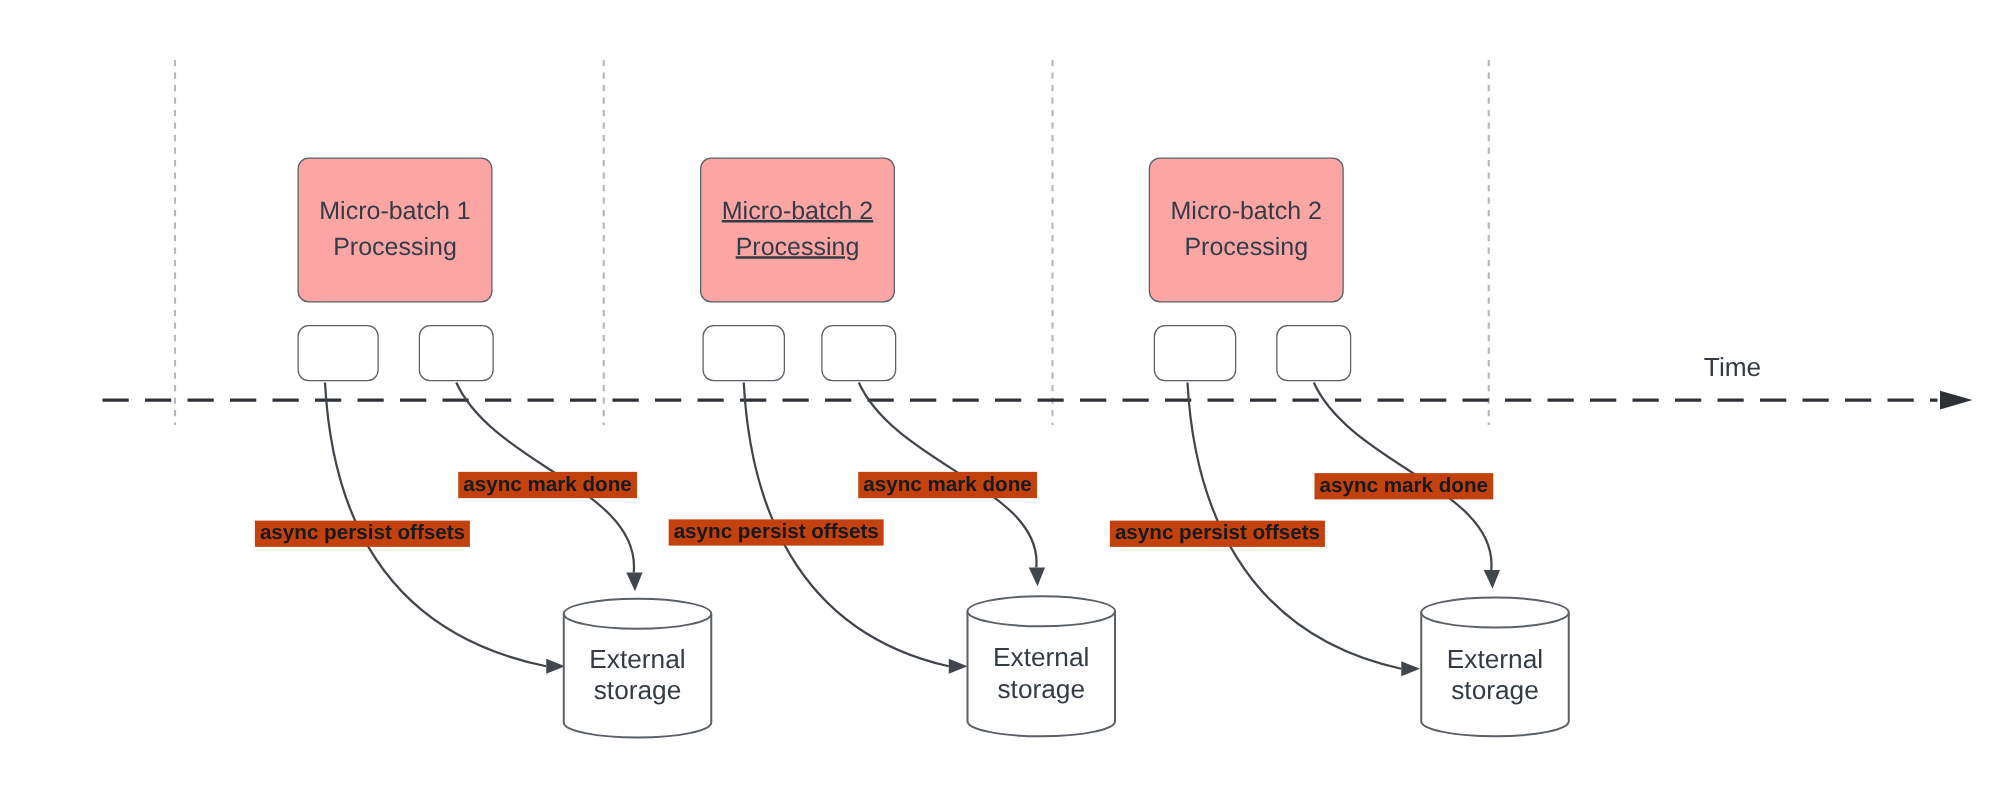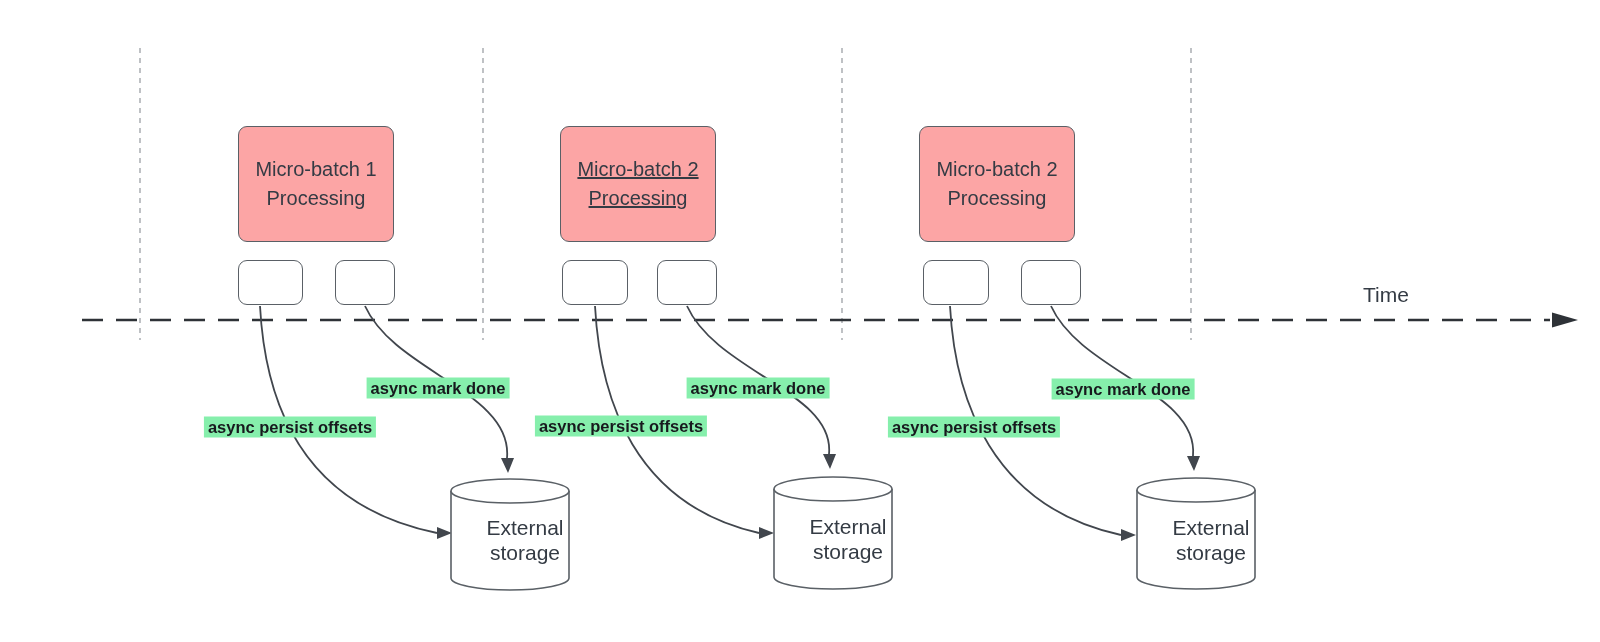--- a/index.html
+++ b/index.html
@@ -41,36 +41,35 @@
     position: absolute;
     height: 45px;
     background: #ffffff;
     border: 1.6px solid #5a6066;
     border-radius: 9px;
     box-sizing: border-box;
   }
   .async-label {
     position: absolute;
     transform: translate(-50%, -50%);
-    background: #86efac;
+    background: #c2410c;
     padding: 1px 4px;
     font-size: 16.5px;
     font-weight: bold;
     color: #17191d;
     white-space: nowrap;
   }
   .storage-label {
     position: absolute;
     transform: translate(-50%, -50%);
     text-align: center;
     font-size: 21px;
     line-height: 25px;
     color: #343b44;
     white-space: pre-line;
-    margin-left: 15px;
   }
   .time-label {
     position: absolute;
     transform: translate(-50%, -50%);
     font-size: 21px;
     color: #343b44;
     white-space: nowrap;
   }
 </style>
 </head>

